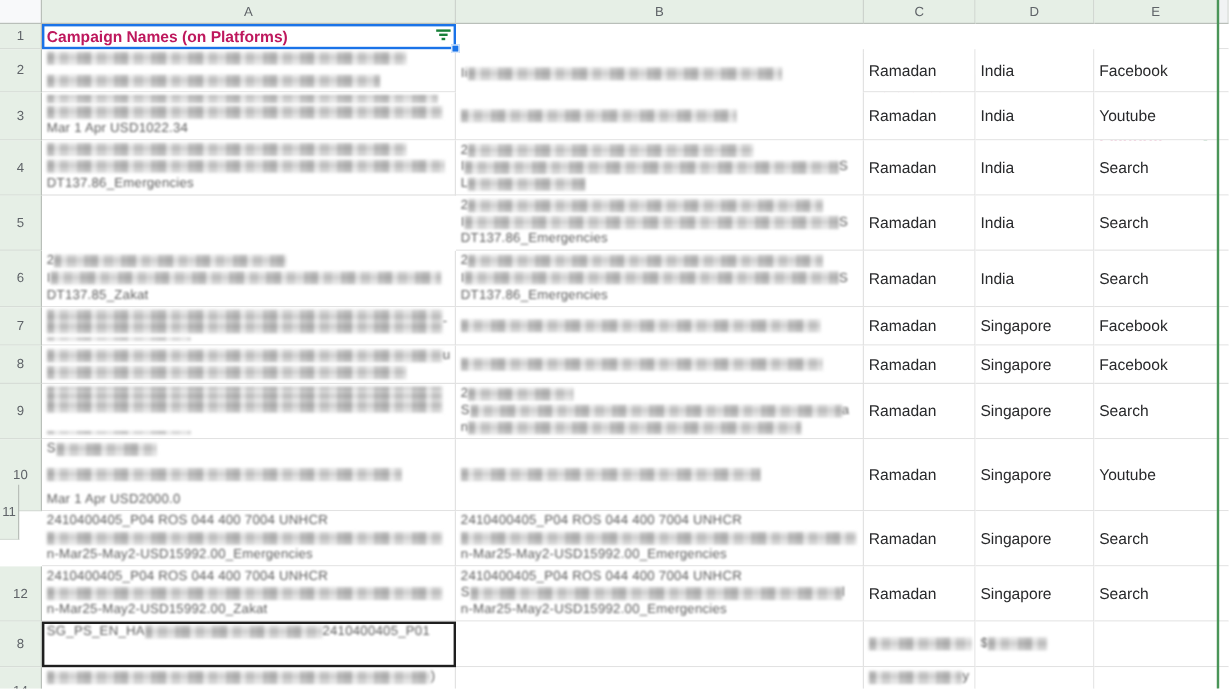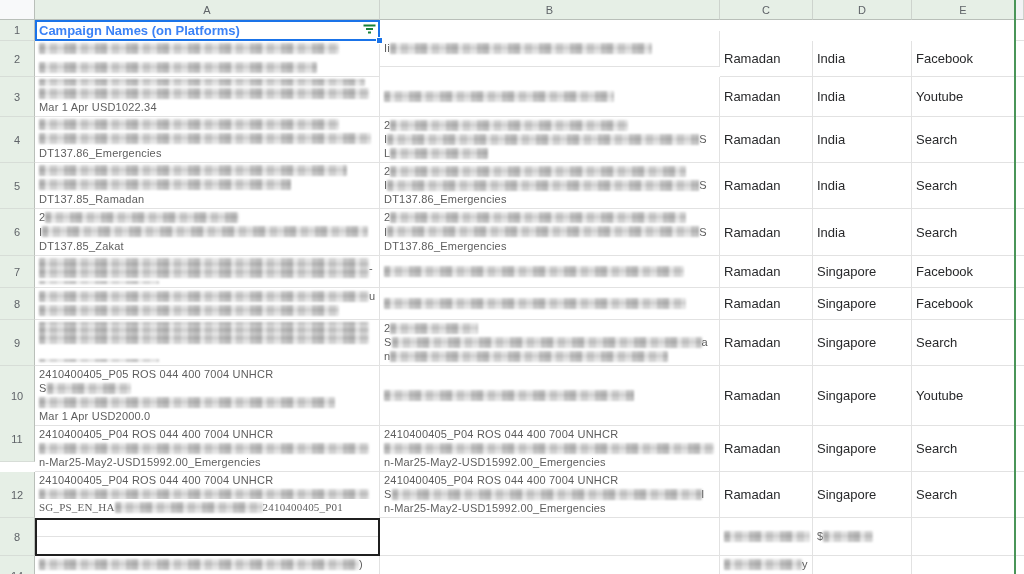--- a/index.html
+++ b/index.html
@@ -10,21 +10,21 @@
   }
   .abs{position:absolute;box-sizing:border-box;}
   .corner{background:#f8f9fa;border-right:1px solid #b9bfb9;border-bottom:1px solid #b9bfb9;}
   .colh{background:#e6efe6;color:#5f6368;font-size:11px;display:flex;align-items:center;justify-content:center;
         border-right:1px solid #cdd3cd;border-bottom:1px solid #b9bfb9;}
   .colh-f{background:#f1f3f4;border-bottom:1px solid #b9bfb9;}
   .rowh{background:#e6efe6;color:#5f6368;font-size:11px;display:flex;align-items:center;justify-content:center;
         border-right:1px solid #b9bfb9;border-bottom:1px solid #d7ddd7;}
   .cell{background:#fff;border-right:1px solid #e2e2e2;border-bottom:1px solid #e2e2e2;overflow:hidden;}
   .sliver{border-right:none;}
-  .hcell{display:flex;align-items:center;padding-left:4px;font-weight:bold;font-size:13px;color:#3b82f6;position:relative;}
+  .hcell{display:flex;align-items:center;padding-left:4px;font-weight:bold;font-size:13px;color:#be185d;position:relative;}
   .hcell .ficon{position:absolute;right:3px;top:50%;transform:translateY(-50%);}
   .vcell{display:flex;align-items:center;padding-left:4px;font-size:13px;color:#28292b;}
   .lcell{display:flex;flex-direction:column;justify-content:space-between;padding:2px 3px 3px 4px;}
   .lcell.center{justify-content:center;}
   .lcell.top{justify-content:flex-start;}
   .line{display:flex;align-items:center;min-height:0;}
   .px{display:block;flex:0 0 auto;background-color:#d4d4d4;border-radius:1px;
       background-image:
         repeating-linear-gradient(90deg,rgba(0,0,0,.14) 0 6px,rgba(255,255,255,.34) 6px 11px,rgba(0,0,0,.05) 11px 18px,rgba(255,255,255,.20) 18px 25px,rgba(0,0,0,.10) 25px 31px),
         repeating-linear-gradient(0deg,rgba(255,255,255,.22) 0 4px,rgba(0,0,0,.06) 4px 8px);
@@ -79,21 +79,21 @@
     </div>
     <div class="rowh abs" style="left: 0px; top: 288px; width: 35px; height: 32px;">
       <span>8</span>
     </div>
     <div class="rowh abs" style="left: 0px; top: 320px; width: 35px; height: 46px;">
       <span>9</span>
     </div>
     <div class="rowh abs" style="left: 0px; top: 366px; width: 35px; height: 60px;">
       <span>10</span>
     </div>
-    <div class="rowh abs" style="left: 0px; top: 416px; width: 35px; height: 46px; text-align: center;">
+    <div class="rowh abs" style="left: 0px; top: 404px; width: 16px; height: 46px; text-align: center;">
       <span>11</span>
     </div>
     <div class="rowh abs" style="left: 0px; top: 472px; width: 35px; height: 46px;">
       <span>12</span>
     </div>
     <div class="rowh abs" style="left: 0px; top: 518px; width: 35px; height: 38px;">
       <span>8</span>
     </div>
     <div class="rowh abs" style="left: 0px; top: 556px; width: 35px; height: 40px;">
       <span>14</span>
@@ -140,21 +140,21 @@
     </div>
     <div class="cell sliver abs" style="left: 1015px; top: 20px; width: 9px; height: 21px; border-right: none;"></div>
     <div class="cell abs lcell" style="left: 35px; top: 41px; width: 345px; height: 36px;">
       <div class="line">
         <span class="px" style="width: 300px; height: 11px;"></span>
       </div>
       <div class="line">
         <span class="px" style="width: 278px; height: 11px;"></span>
       </div>
     </div>
-    <div class="cell abs lcell center" style="left: 380px; top: 31px; width: 340px; height: 36px;">
+    <div class="cell abs lcell center" style="left: 380px; top: 44px; width: 340px; height: 36px;">
       <div class="line">
         <span class="st">Ii</span>
         <span class="px" style="width: 262px; height: 11px;"></span>
       </div>
     </div>
     <div class="cell abs vcell" style="left: 720px; top: 41px; width: 93px; height: 36px;">
       <span>Ramadan</span>
     </div>
     <div class="cell abs vcell" style="left: 813px; top: 41px; width: 99px; height: 36px;">
       <span>India</span>
@@ -218,31 +218,20 @@
     <div class="cell abs vcell" style="left: 720px; top: 117px; width: 93px; height: 46px;">
       <span>Ramadan</span>
     </div>
     <div class="cell abs vcell" style="left: 813px; top: 117px; width: 99px; height: 46px;">
       <span>India</span>
     </div>
     <div class="cell abs vcell" style="left: 912px; top: 117px; width: 103px; height: 46px;">
       <span>Search</span>
     </div>
     <div class="cell sliver abs" style="left: 1015px; top: 117px; width: 9px; height: 46px; border-right: none;"></div>
-    <div class="cell abs lcell" style="left: 35px; top: 163px; width: 345px; height: 46px;">
-      <div class="line">
-        <span class="px" style="width: 308px; height: 11px;"></span>
-      </div>
-      <div class="line">
-        <span class="px" style="width: 252px; height: 11px;"></span>
-      </div>
-      <div class="line">
-        <span class="st">DT137.85_Ramadan</span>
-      </div>
-    </div>
     <div class="cell abs lcell" style="left: 380px; top: 163px; width: 340px; height: 46px;">
       <div class="line">
         <span class="st">2</span>
         <span class="px" style="width: 296px; height: 11px;"></span>
       </div>
       <div class="line">
         <span class="st">I</span>
         <span class="px" style="width: 312px; height: 11px;"></span>
         <span class="st">S</span>
       </div>
@@ -373,23 +362,20 @@
     </div>
     <div class="cell abs vcell" style="left: 813px; top: 320px; width: 99px; height: 46px;">
       <span>Singapore</span>
     </div>
     <div class="cell abs vcell" style="left: 912px; top: 320px; width: 103px; height: 46px;">
       <span>Search</span>
     </div>
     <div class="cell sliver abs" style="left: 1015px; top: 320px; width: 9px; height: 46px; border-right: none;"></div>
     <div class="cell abs lcell" style="left: 35px; top: 366px; width: 345px; height: 60px;">
       <div class="line">
-        <span class="st">2410400405_P05 ROS 044 400 7004 UNHCR</span>
-      </div>
-      <div class="line">
         <span class="st">S</span>
         <span class="px" style="width: 84px; height: 11px;"></span>
       </div>
       <div class="line">
         <span class="px" style="width: 296px; height: 11px;"></span>
       </div>
       <div class="line">
         <span class="st">Mar 1 Apr USD2000.0</span>
       </div>
     </div>
@@ -467,21 +453,21 @@
     <div class="cell abs vcell" style="left: 720px; top: 472px; width: 93px; height: 46px;">
       <span>Ramadan</span>
     </div>
     <div class="cell abs vcell" style="left: 813px; top: 472px; width: 99px; height: 46px;">
       <span>Singapore</span>
     </div>
     <div class="cell abs vcell" style="left: 912px; top: 472px; width: 103px; height: 46px;">
       <span>Search</span>
     </div>
     <div class="cell sliver abs" style="left: 1015px; top: 472px; width: 9px; height: 46px; border-right: none;"></div>
-    <div class="cell abs lcell" style="left: 35px; top: 499px; width: 345px; height: 38px; font-family: Liberation Serif, serif;">
+    <div class="cell abs lcell" style="left: 35px; top: 518px; width: 345px; height: 38px;">
       <div class="line">
         <span class="st">SG_PS_EN_HA</span>
         <span class="px" style="width: 148px; height: 11px;"></span>
         <span class="st">2410400405_P01</span>
       </div>
     </div>
     <div class="cell abs" style="left: 380px; top: 518px; width: 340px; height: 38px;"></div>
     <div class="cell abs lcell center" style="left: 720px; top: 518px; width: 93px; height: 38px;">
       <div class="line">
         <span class="px" style="width: 86px; height: 11px;"></span>

